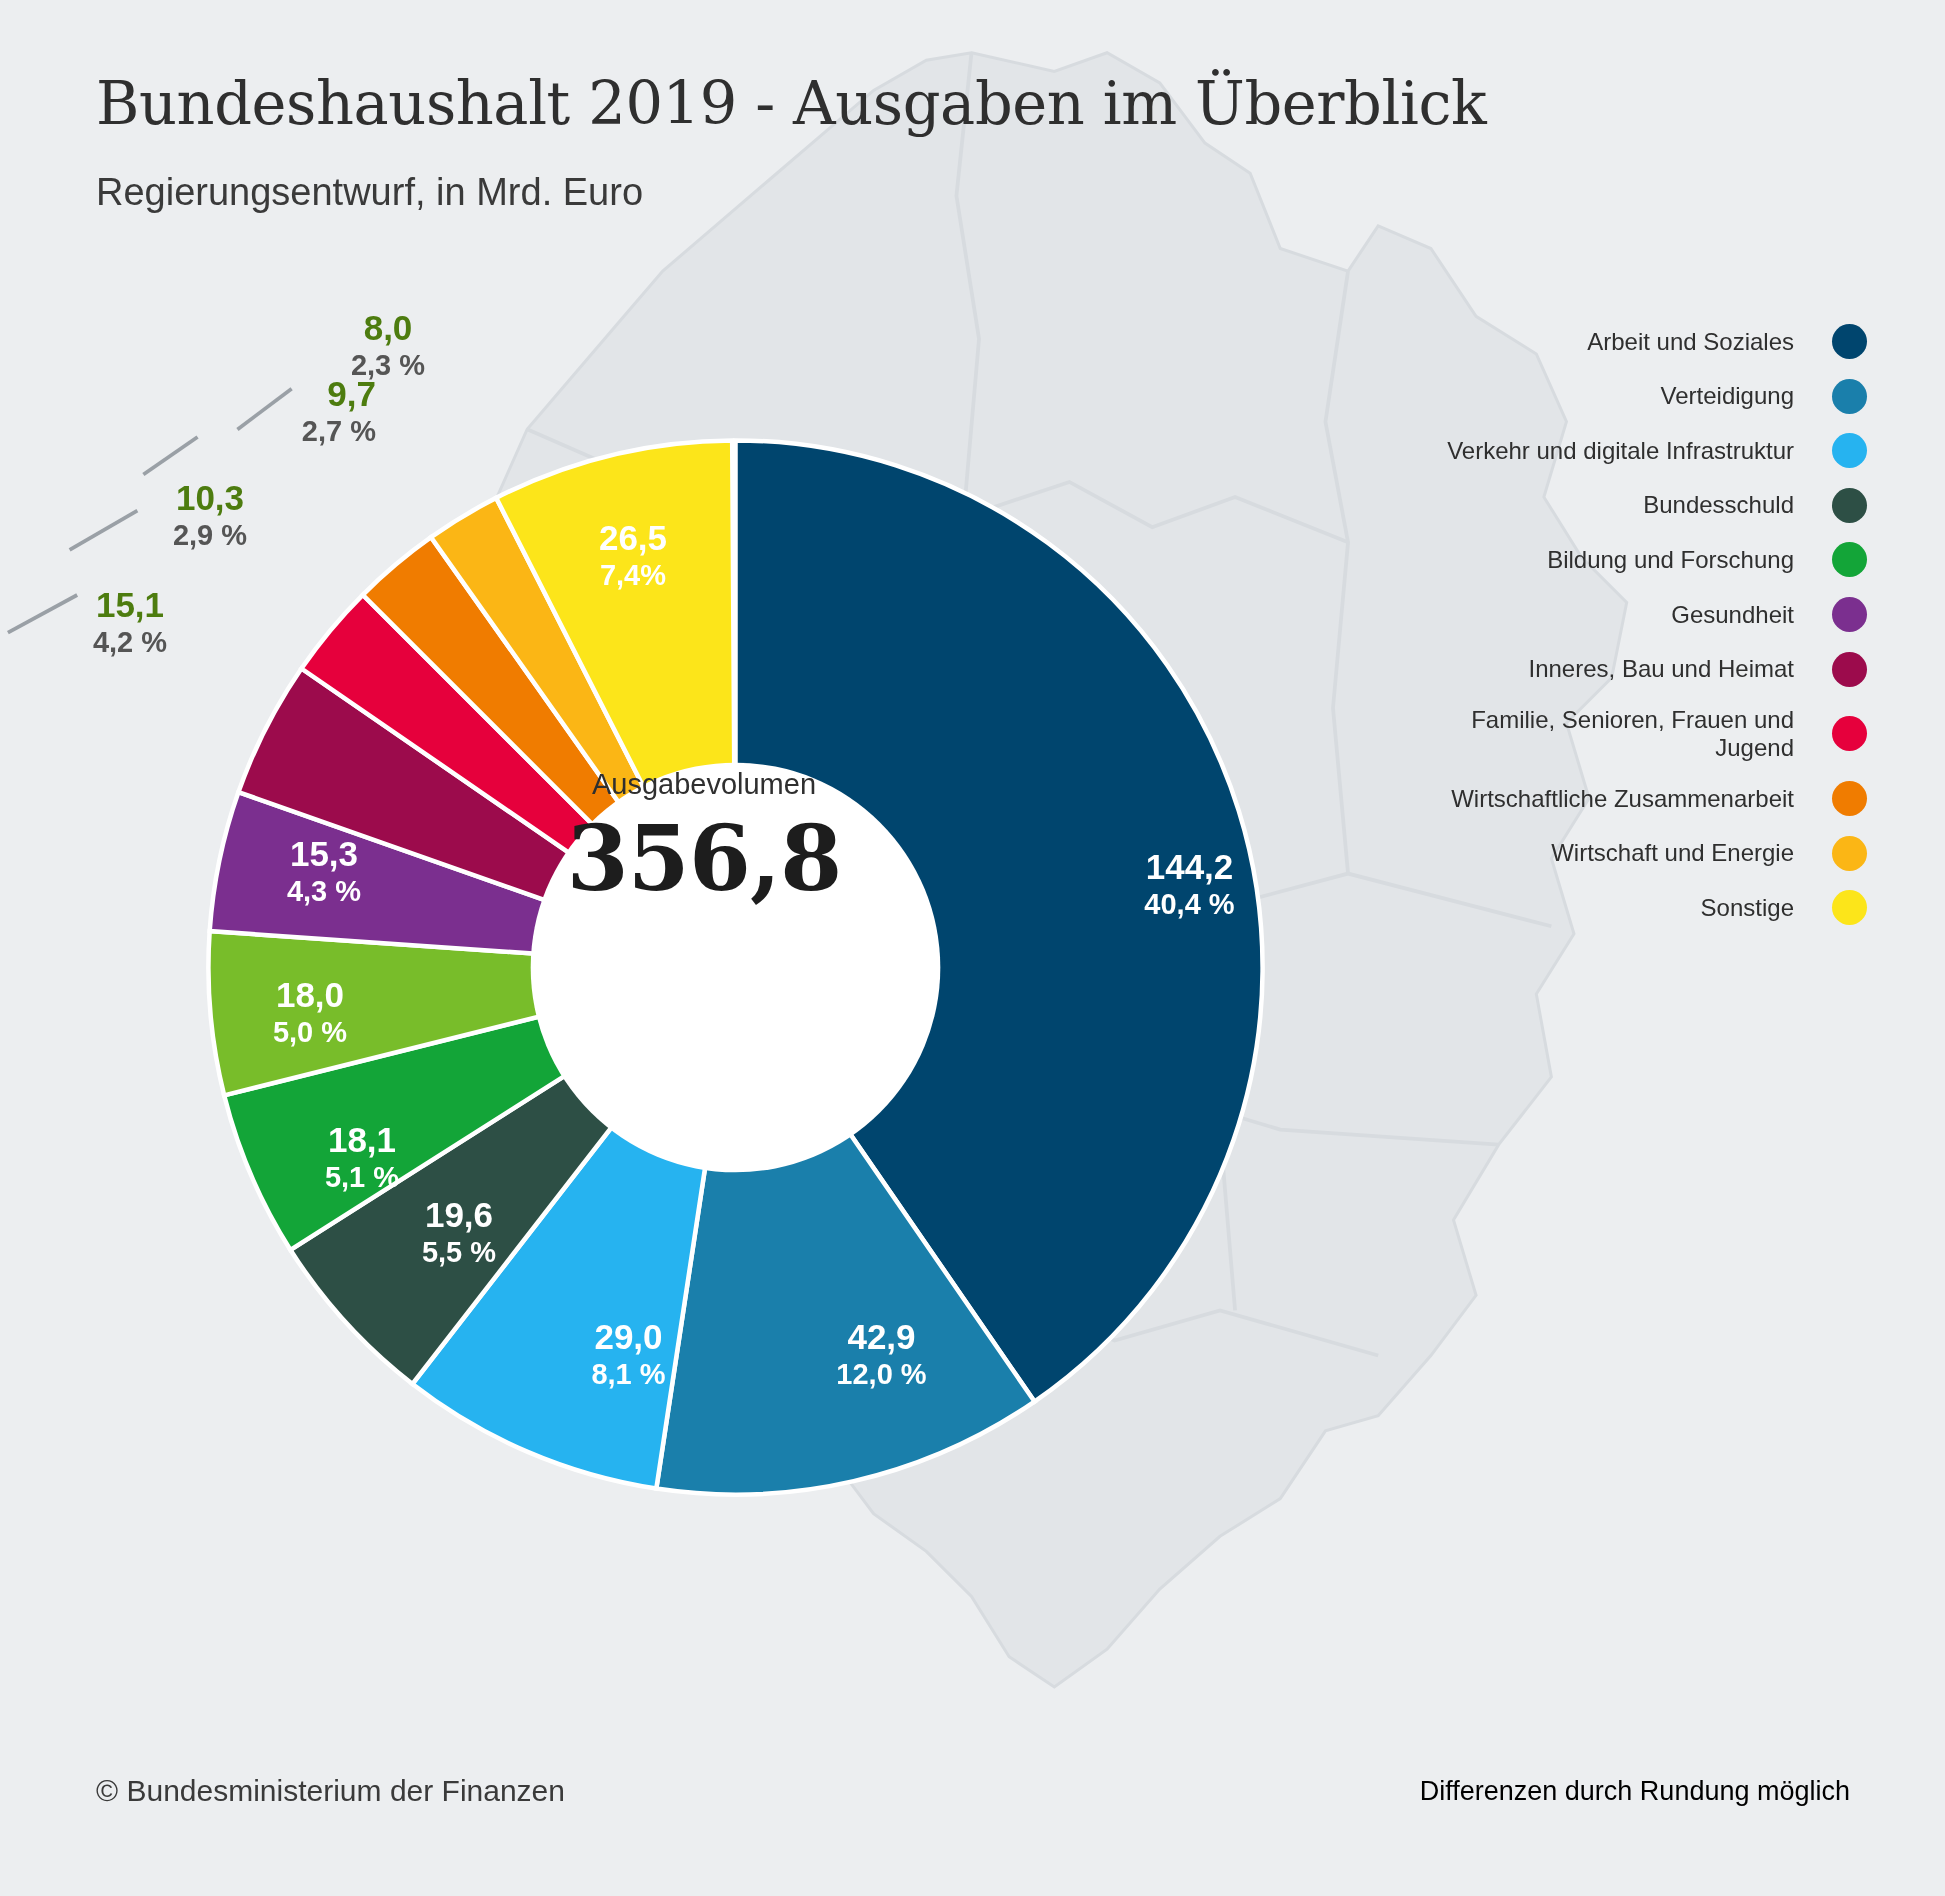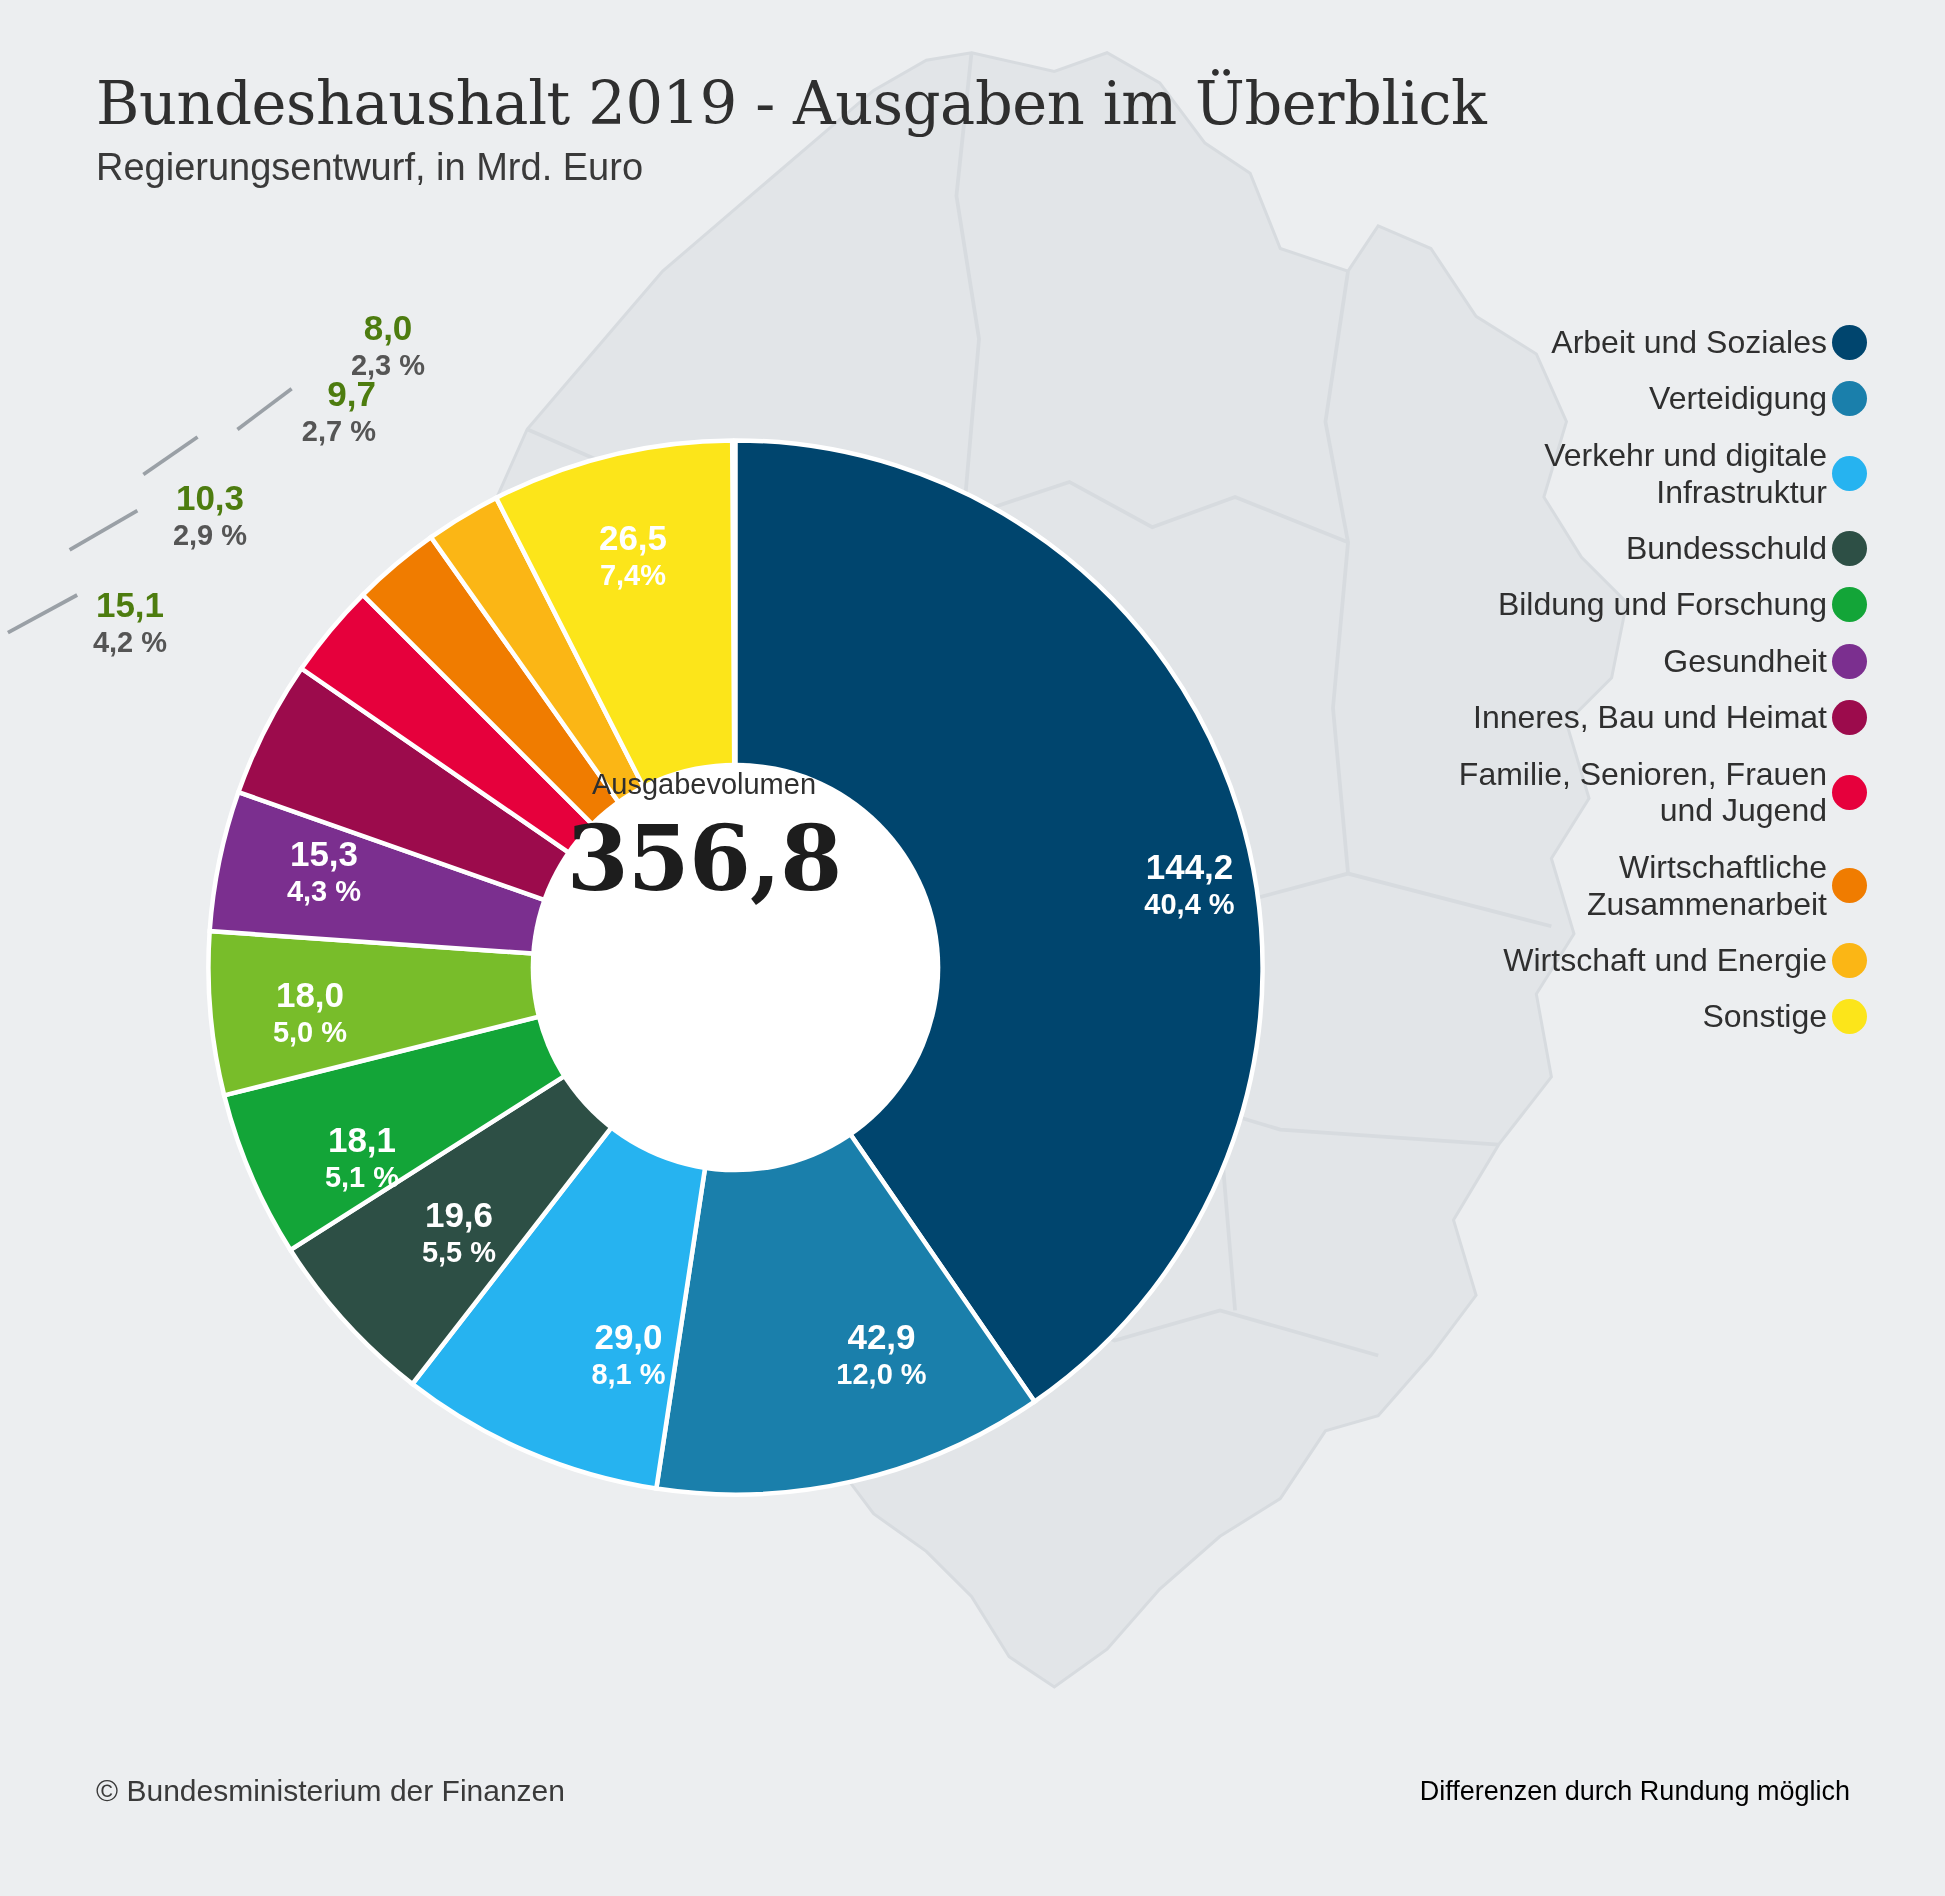--- a/index.html
+++ b/index.html
@@ -36,21 +36,21 @@
     font-size: 59px;
     font-weight: 400;
     color: #2f2f2f;
     letter-spacing: -0.4px;
     white-space: nowrap;
   }
   #chart-subtitle {
     font-size: 38px;
     font-weight: 400;
     color: #3a3a3a;
-    margin-top: 8px;
+    margin-top: 33px;
     white-space: nowrap;
   }
 
   
   #donut-wrap {
     position: absolute;
     left: 167px;
     top: 399px;
     width: 1137px;
     height: 1137px;
@@ -110,25 +110,25 @@
     width: 467px;
     z-index: 5;
   }
   .legend-item {
     display: flex;
     align-items: center;
     justify-content: flex-end;
     margin-bottom: 19.6px;
   }
   .legend-label {
-    font-size: 32px;
+    font-size: 24px;
     color: #2f2f2f;
     text-align: right;
     line-height: 1.15;
-    padding-right: 5px;
+    padding-right: 38px;
     max-width: 376px;
   }
   .legend-dot {
     width: 35px;
     height: 35px;
     border-radius: 50%;
     flex: 0 0 35px;
   }
 
   

